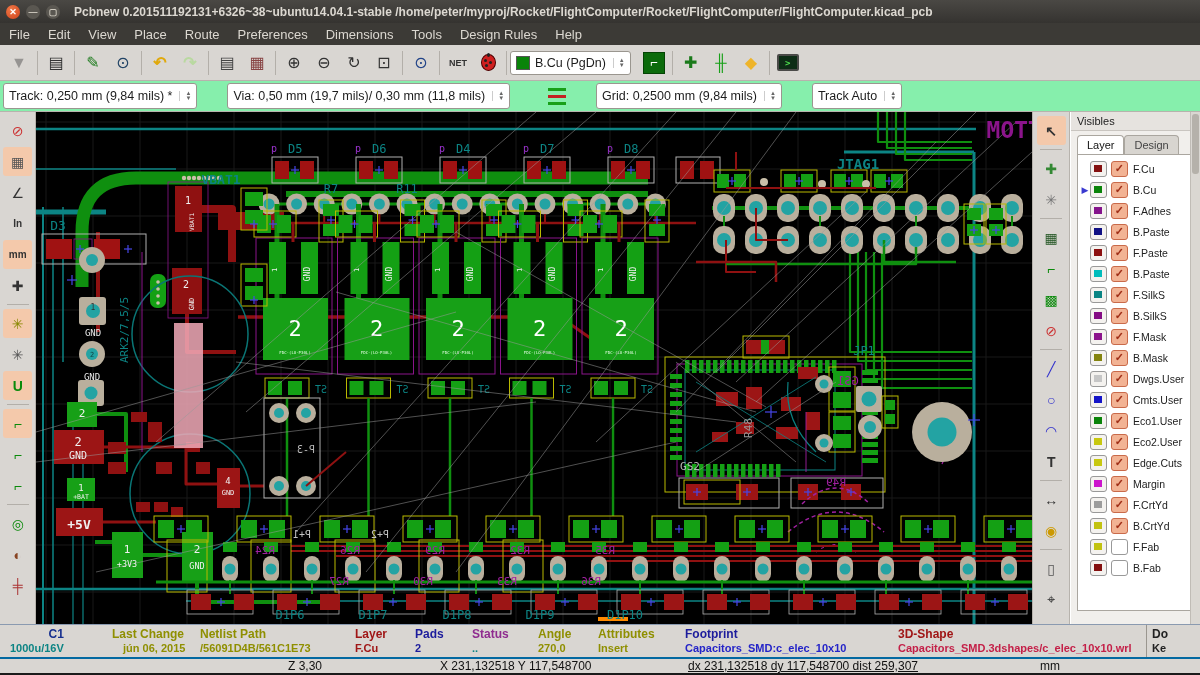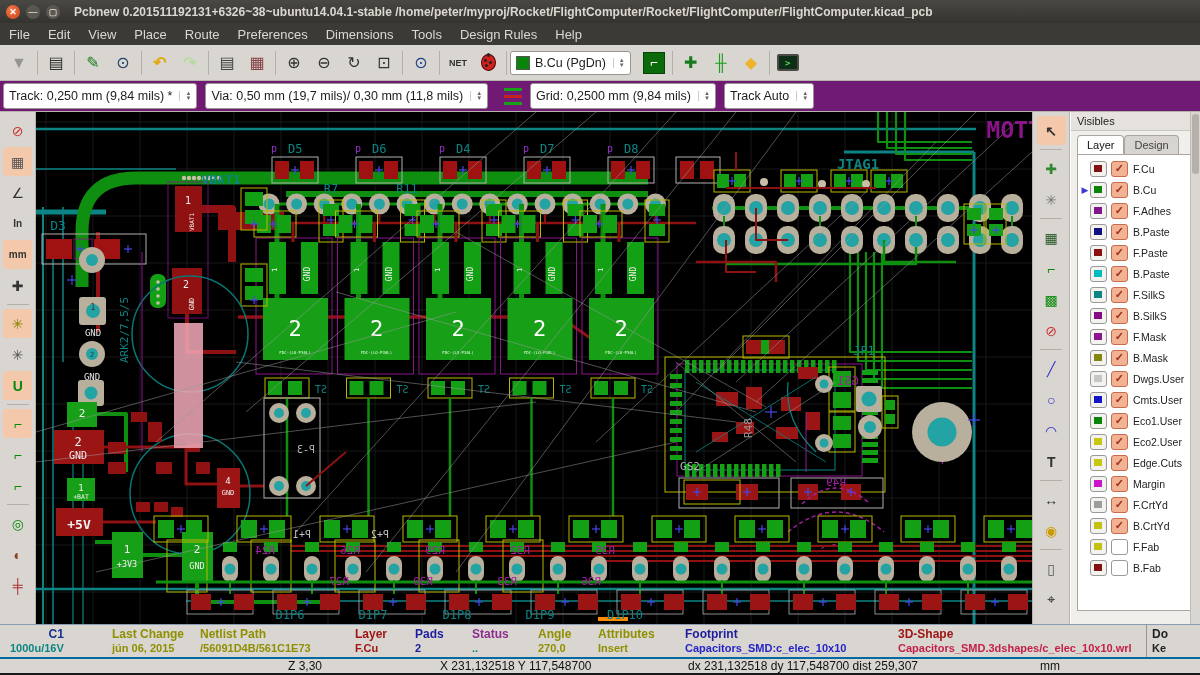--- a/index.html
+++ b/index.html
@@ -30,21 +30,21 @@
        font-family:"DejaVu Sans Mono",monospace;font-size:9px;font-weight:bold;display:flex;align-items:center;justify-content:center;}
   .trkbtn{width:20px;height:20px;background:#0b6b0b;border:1px solid #044404;display:flex;align-items:center;justify-content:center;color:#fff;font-weight:bold;font-size:13px;}
   .swatch12{width:12px;height:12px;margin-right:5px;border:1px solid #555;}
   .act{border:1px solid #e0804e;background:#f4c9ab;}
   
   .combo{display:inline-flex;align-items:center;height:24px;background:#fff;border:1px solid #9a968f;
          border-radius:3px;padding:0 5px;font-size:12.5px;color:#1c1c1c;margin-right:8px;white-space:nowrap;}
   .spin{display:flex;flex-direction:column;margin-left:7px;padding-left:5px;border-left:1px solid #ccc;color:#666;}
   .spin span{font-size:6px;line-height:5px;}
   
-  #toolbar2{height:30px;background:#701a75;border-bottom:1px solid #b7b3ad;display:flex;align-items:center;padding-left:3px;}
+  #toolbar2{height:30px;background:#86efac;border-bottom:1px solid #b7b3ad;display:flex;align-items:center;padding-left:3px;gap:22px;}
   .viaicon{width:22px;height:22px;position:relative;margin:0 6px;}
   .viaicon i{position:absolute;left:2px;right:2px;height:3px;background:#18a018;}
   .viaicon i.r{background:#c32222;}
   
   #main{display:flex;height:512px;}
   #lefttb,#righttb{width:36px;background:#d9d6d2;display:flex;flex-direction:column;align-items:center;padding-top:3px;}
   #lefttb{border-right:1px solid #b7b3ad;}
   #righttb{border-left:1px solid #b7b3ad;border-right:1px solid #b7b3ad;}
   .tbv{width:27px;height:27px;flex:0 0 27px;display:flex;align-items:center;justify-content:center;font-size:14px;color:#333;
        border:1px solid transparent;border-radius:3px;margin:1px 0;}
@@ -1307,21 +1307,21 @@
   </div>
 
   <div id="status1">
       <div id="statussep"></div>
       <div class="sfield" style="left: 10px; text-align: right;">
         <div style="color: rgb(23, 48, 143);">C1</div>
         <div style="color: rgb(12, 132, 132); font-size: 11px;">1000u/16V</div>
       </div>
       <div class="sfield" style="left: 112px;">
         <div style="color: rgb(143, 143, 0);">Last Change</div>
-        <div style="color: rgb(143, 143, 0); font-size: 11px;">jún 06, 2015</div>
+        <div style="color: rgb(143, 143, 0); font-size: 11px; margin-left: 11px;">jún 06, 2015</div>
       </div>
       <div class="sfield" style="left: 200px;">
         <div style="color: rgb(143, 143, 0);">Netlist Path</div>
         <div style="color: rgb(143, 143, 0); font-size: 11px;">/56091D4B/561C1E73</div>
       </div>
       <div class="sfield" style="left: 355px;">
         <div style="color: rgb(160, 22, 22);">Layer</div>
         <div style="color: rgb(160, 22, 22); font-size: 11px;">F.Cu</div>
       </div>
       <div class="sfield" style="left: 415px;">
@@ -1349,18 +1349,18 @@
         <div style="color: rgb(196, 32, 72); font-size: 11px;">Capacitors_SMD.3dshapes/c_elec_10x10.wrl</div>
       </div>
       <div class="sfield" style="left: 1152px;">
         <div style="color: rgb(34, 34, 34);">Do</div>
         <div style="color: rgb(34, 34, 34); font-size: 11px;">Ke</div>
       </div>
     </div>
   <div id="status2">
       <span style="left: 288px;">Z 3,30</span>
       <span style="left: 440px;">X 231,132518 Y 117,548700</span>
-      <span style="left: 688px;">dx 231,132518 dy 117,548700 dist 259,307</span>
+      <span style="left: 688px; text-decoration: underline;">dx 231,132518 dy 117,548700 dist 259,307</span>
       <span style="left: 1040px;">mm</span>
     </div>
   <div id="bstrip"></div>
 
 </div>
 
 </body></html>

